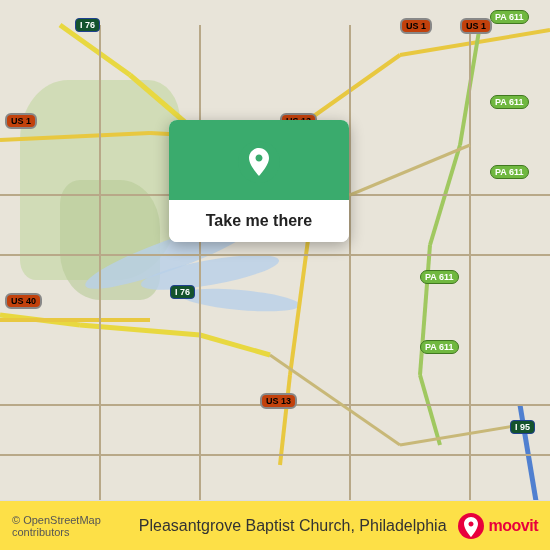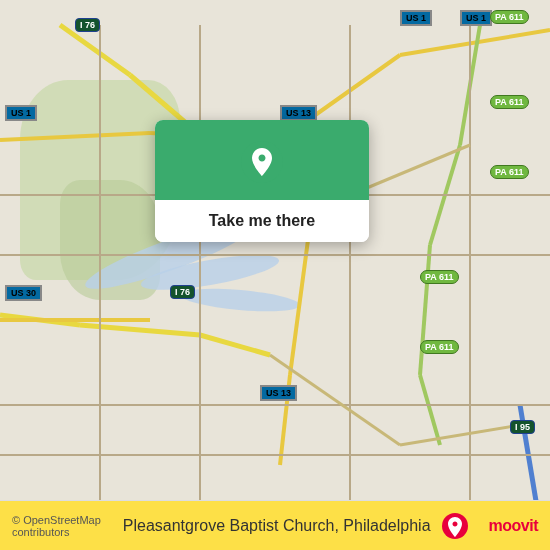--- a/index.html
+++ b/index.html
@@ -92,23 +92,24 @@
       color: #000;
       white-space: nowrap;
     }
     .road-badge.interstate {
       background-color: #14532d;
       color: white;
       border: 1px solid #204090;
       border-radius: 4px;
     }
     .road-badge.us {
-      background-color: #0369a1;
+      background-color: #c2410c;
       border: 2px solid #888;
-      border-radius: 0;
+      border-radius: 6px;
+      margin-top: 8px;
     }
     .road-badge.pa {
       background-color: #70b840;
       color: white;
       border: 1px solid #407820;
       border-radius: 7px;
     }
 
     
     .roads-svg {
@@ -138,41 +139,41 @@
 
     .location-text {
       font-size: 16px;
       color: #333;
       font-weight: 500;
     }
 
     .moovit-logo {
       display: flex;
       align-items: center;
-      gap: 20px;
+      gap: 4px;
     }
 
     .moovit-icon {
       width: 28px;
       height: 28px;
     }
 
     .moovit-text {
       font-size: 16px;
       font-weight: bold;
       color: #e8003c;
       letter-spacing: -0.5px;
     }
 
     
     .popup-card {
       position: absolute;
       top: 120px;
-      left: 155px;
-      width: 214px;
+      left: 169px;
+      width: 180px;
       background-color: #fff;
       border-radius: 8px;
       box-shadow: 0 4px 15px rgba(0,0,0,0.3);
       overflow: hidden;
       z-index: 10;
     }
 
     .popup-green-section {
       background-color: #3aab6d;
       padding: 20px 10px 16px;
@@ -269,21 +270,21 @@
 
   <div class="road-badge interstate" style="top:18px;left:75px;">I 76</div>
   <div class="road-badge us" style="top:10px;left:400px;">US 1</div>
   <div class="road-badge us" style="top:10px;left:460px;">US 1</div>
   <div class="road-badge pa" style="top:10px;left:490px;">PA 611</div>
   <div class="road-badge us" style="top:105px;left:5px;">US 1</div>
   <div class="road-badge pa" style="top:95px;left:490px;">PA 611</div>
   <div class="road-badge pa" style="top:165px;left:490px;">PA 611</div>
   <div class="road-badge us" style="top:105px;left:280px;">US 13</div>
   <div class="road-badge interstate" style="top:285px;left:170px;">I 76</div>
-  <div class="road-badge us" style="top:285px;left:5px;">US 30</div>
+  <div class="road-badge us" style="top:285px;left:5px;">US 40</div>
   <div class="road-badge pa" style="top:270px;left:420px;">PA 611</div>
   <div class="road-badge pa" style="top:340px;left:420px;">PA 611</div>
   <div class="road-badge us" style="top:385px;left:260px;">US 13</div>
   <div class="road-badge interstate" style="top:400px;left:510px;margin-top:20px;">I 95</div>
 
   <div class="popup-card">
     <div class="popup-green-section">
 
       <svg class="location-pin" viewBox="0 0 44 44" fill="none">
         <circle cx="22" cy="22" r="21" fill="#3aab6d"></circle>

